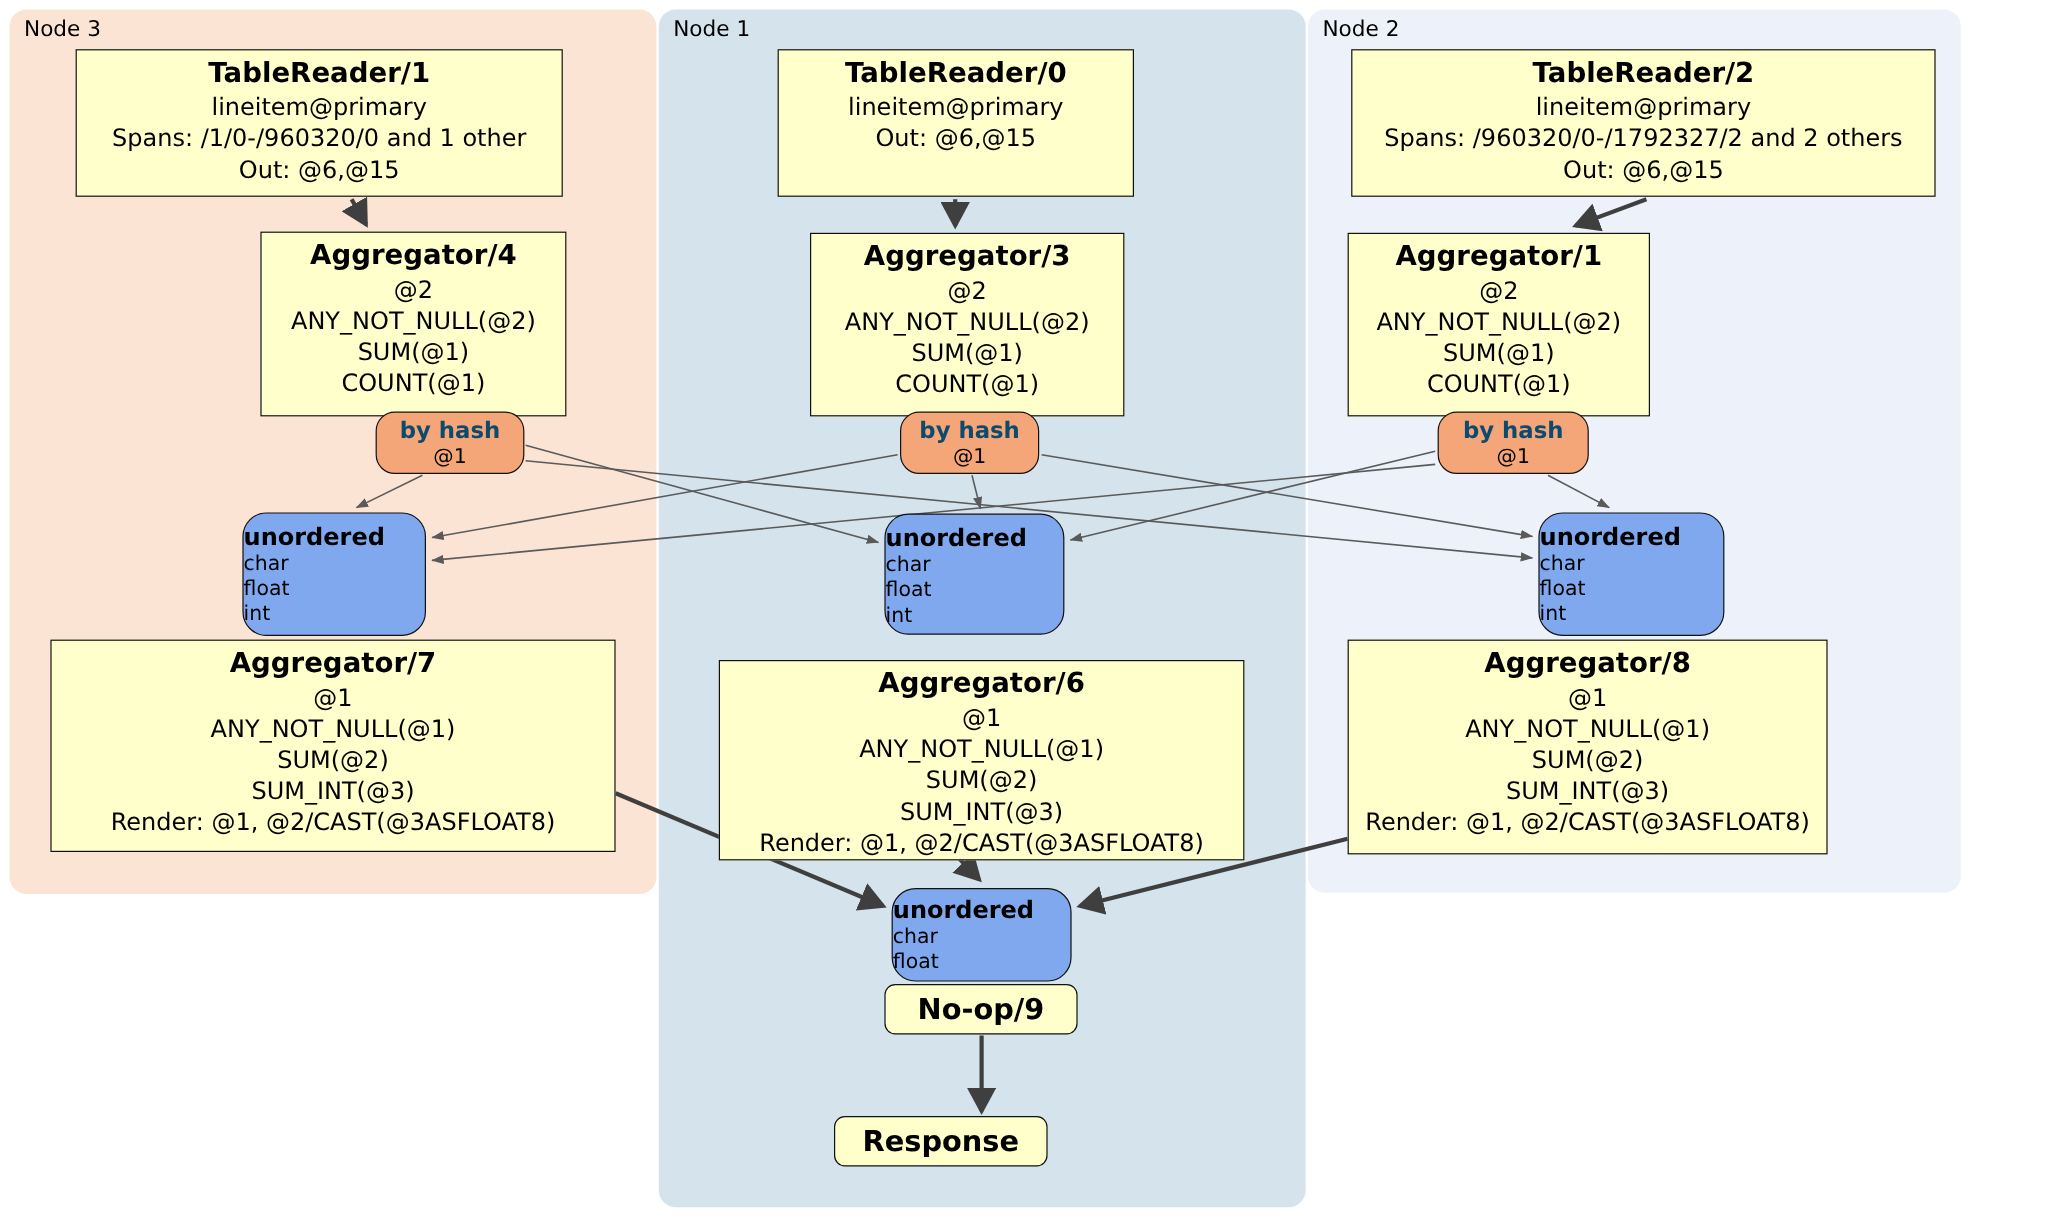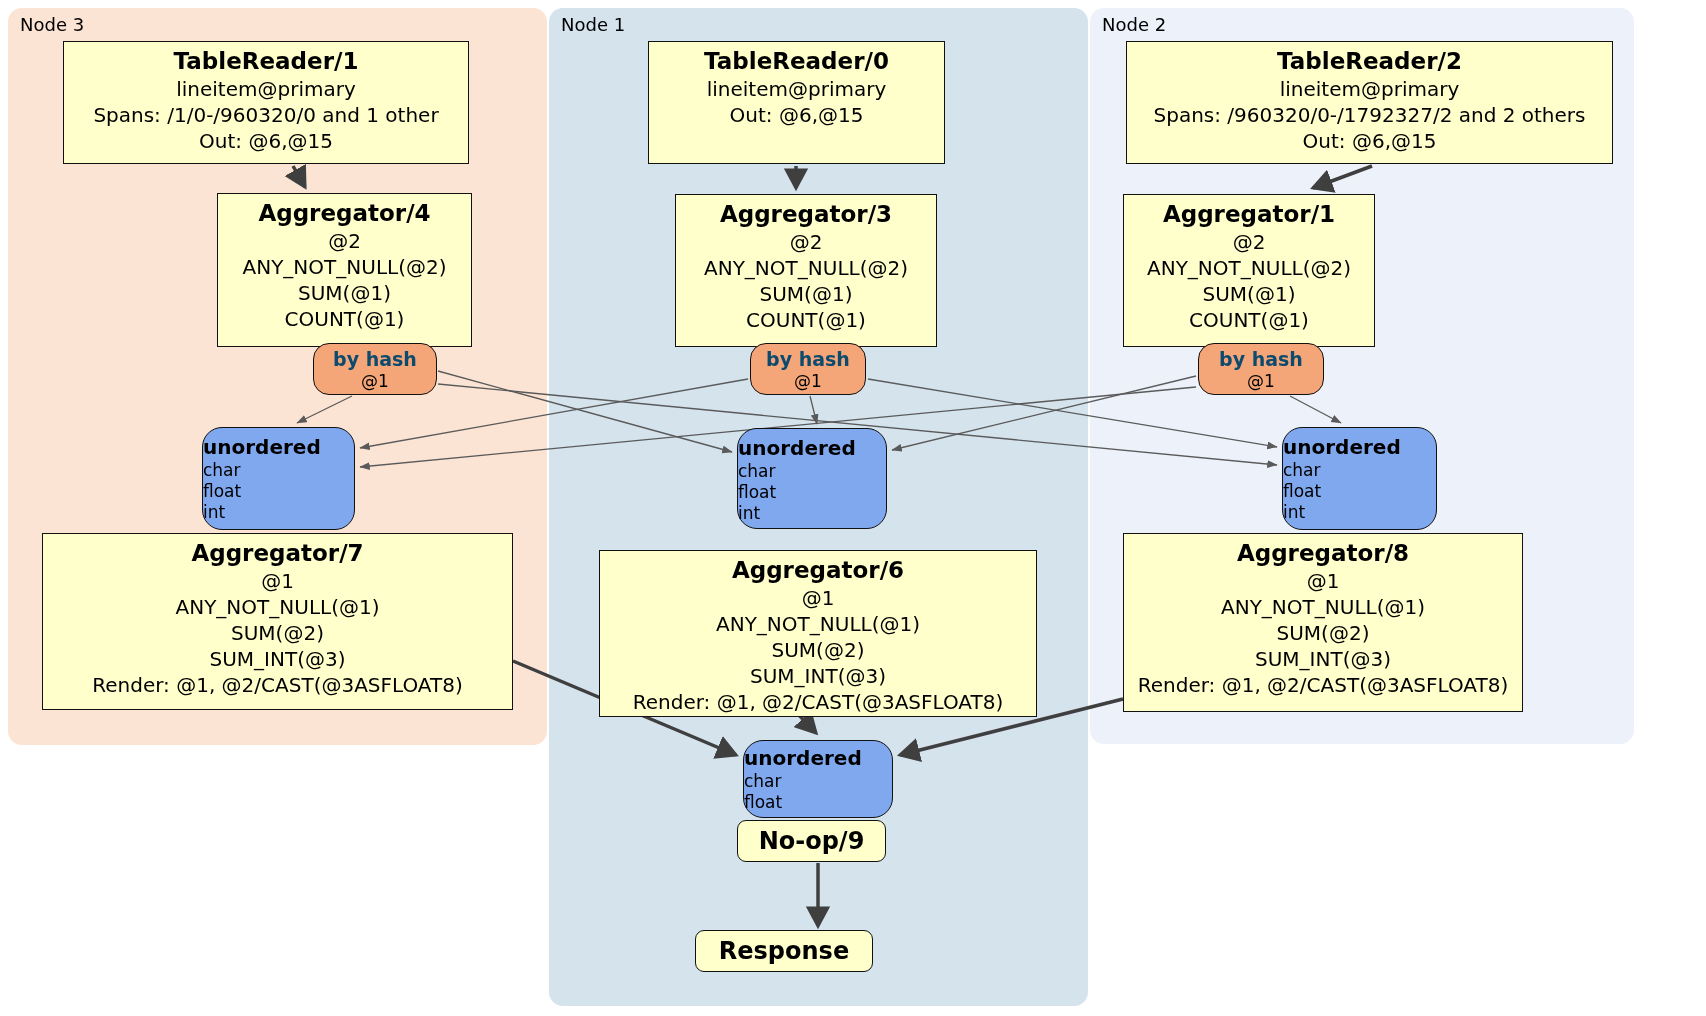--- a/index.html
+++ b/index.html
@@ -171,20 +171,20 @@
     <div class="pline">SUM(@2)</div>
     <div class="pline">SUM_INT(@3)</div>
     <div class="pline">Render: @1, @2/CAST(@3ASFLOAT8)</div>
   </div>
 
   <div class="sync" style="left:743px;top:740px;width:150px;height:78px;">
     <div class="stitle" style="padding-top:4px;">unordered</div>
     <div class="sline">char</div>
     <div class="sline">float</div>
   </div>
-  <div class="terminal" style="left:737px;top:820px;width:149px;height:42px;line-height:40px;">
+  <div class="terminal" style="left:737px;top:820px;width:161px;height:42px;line-height:40px;">
     <span class="ttitle">No-op/9</span>
   </div>
   <div class="terminal" style="left:695px;top:930px;width:178px;height:42px;line-height:41px;">
     <span class="ttitle">Response</span>
   </div>
 
 </div>
 
 </body></html>

